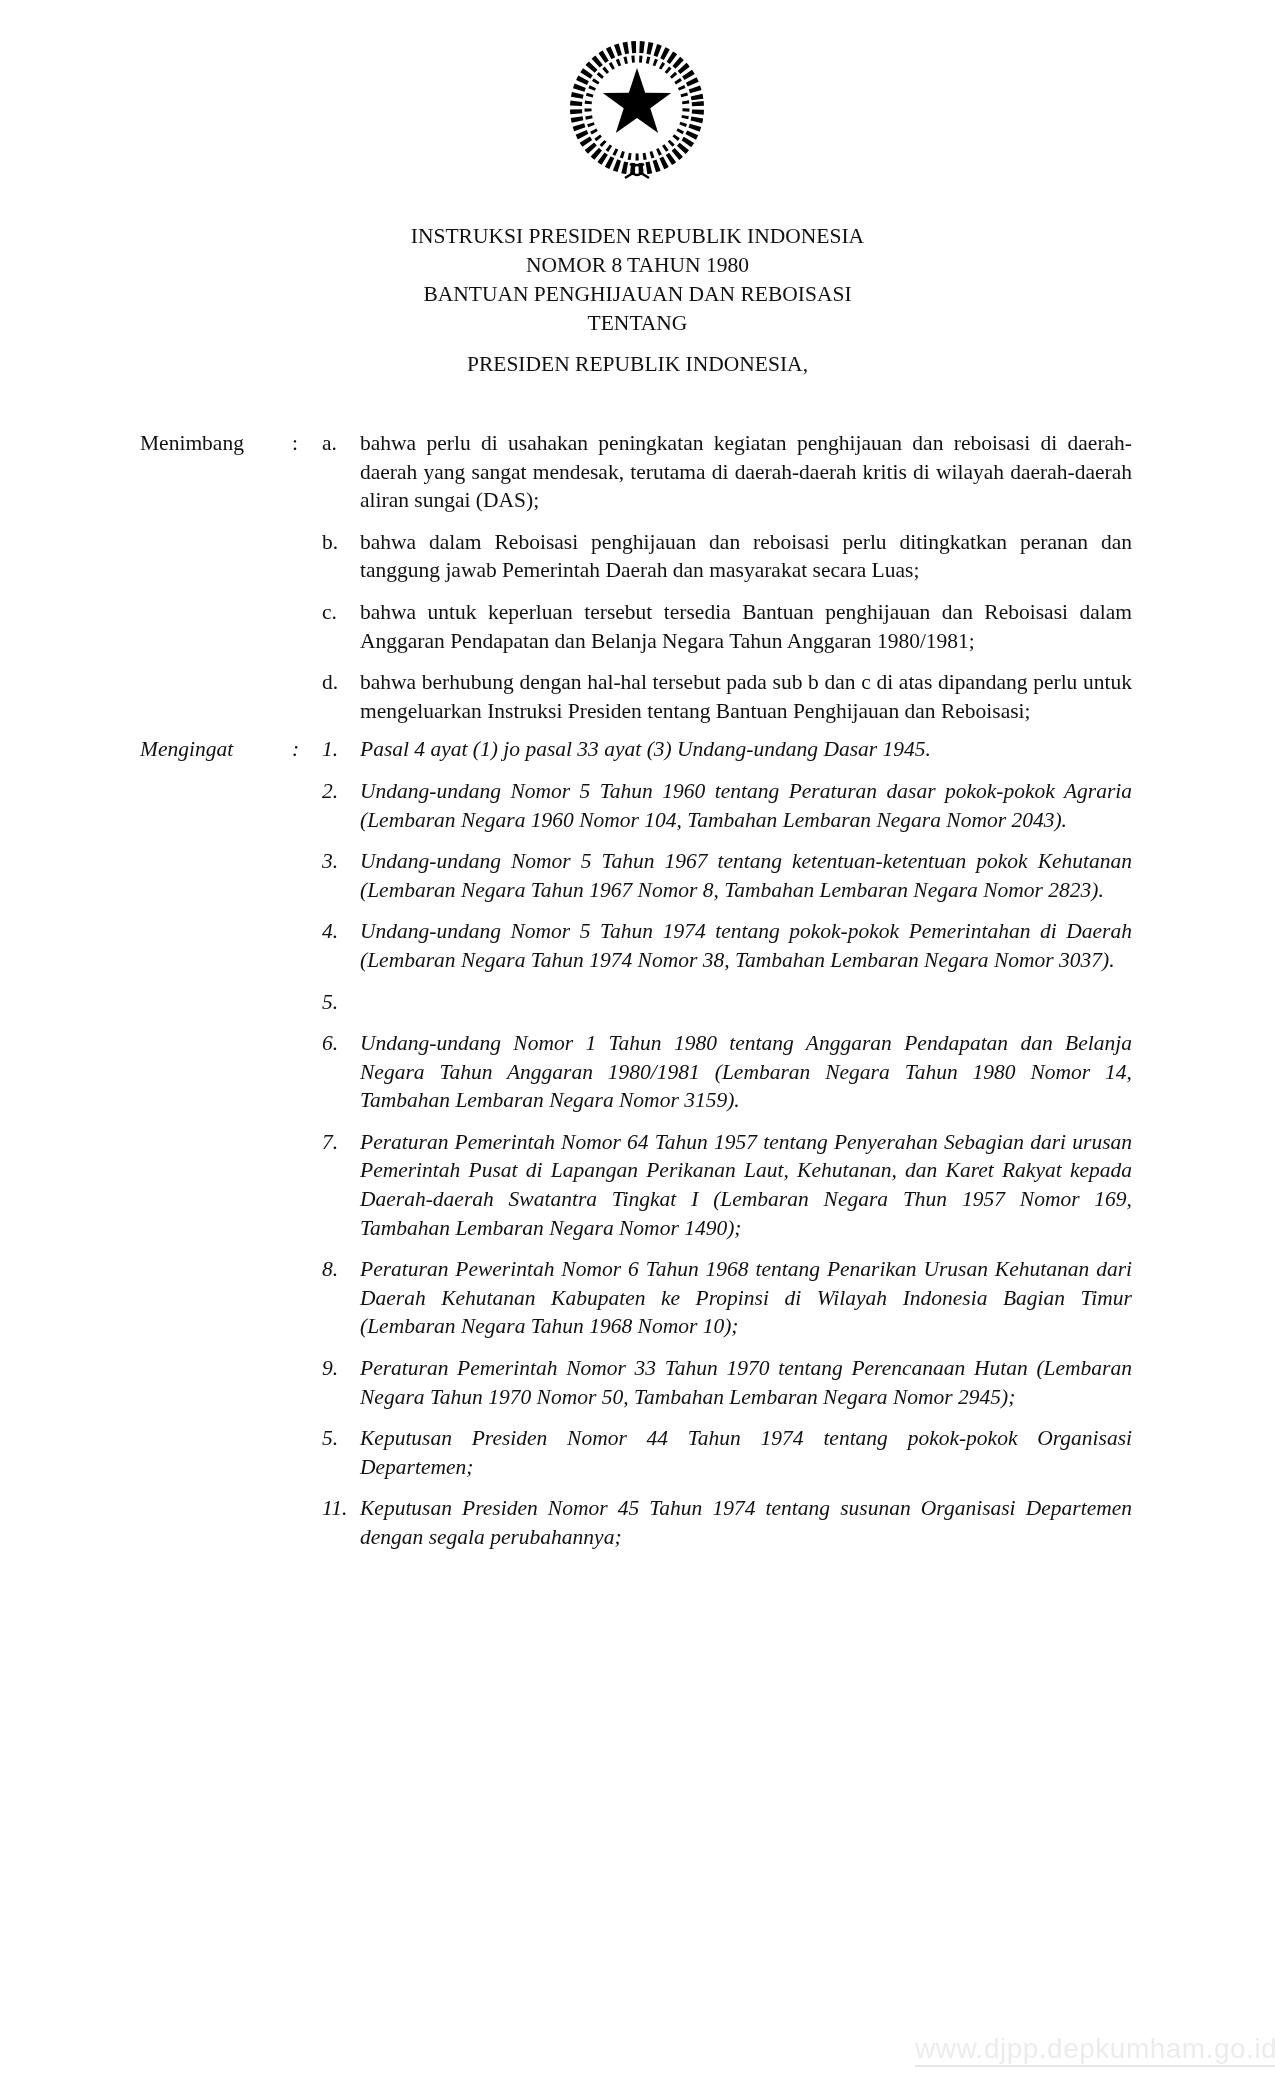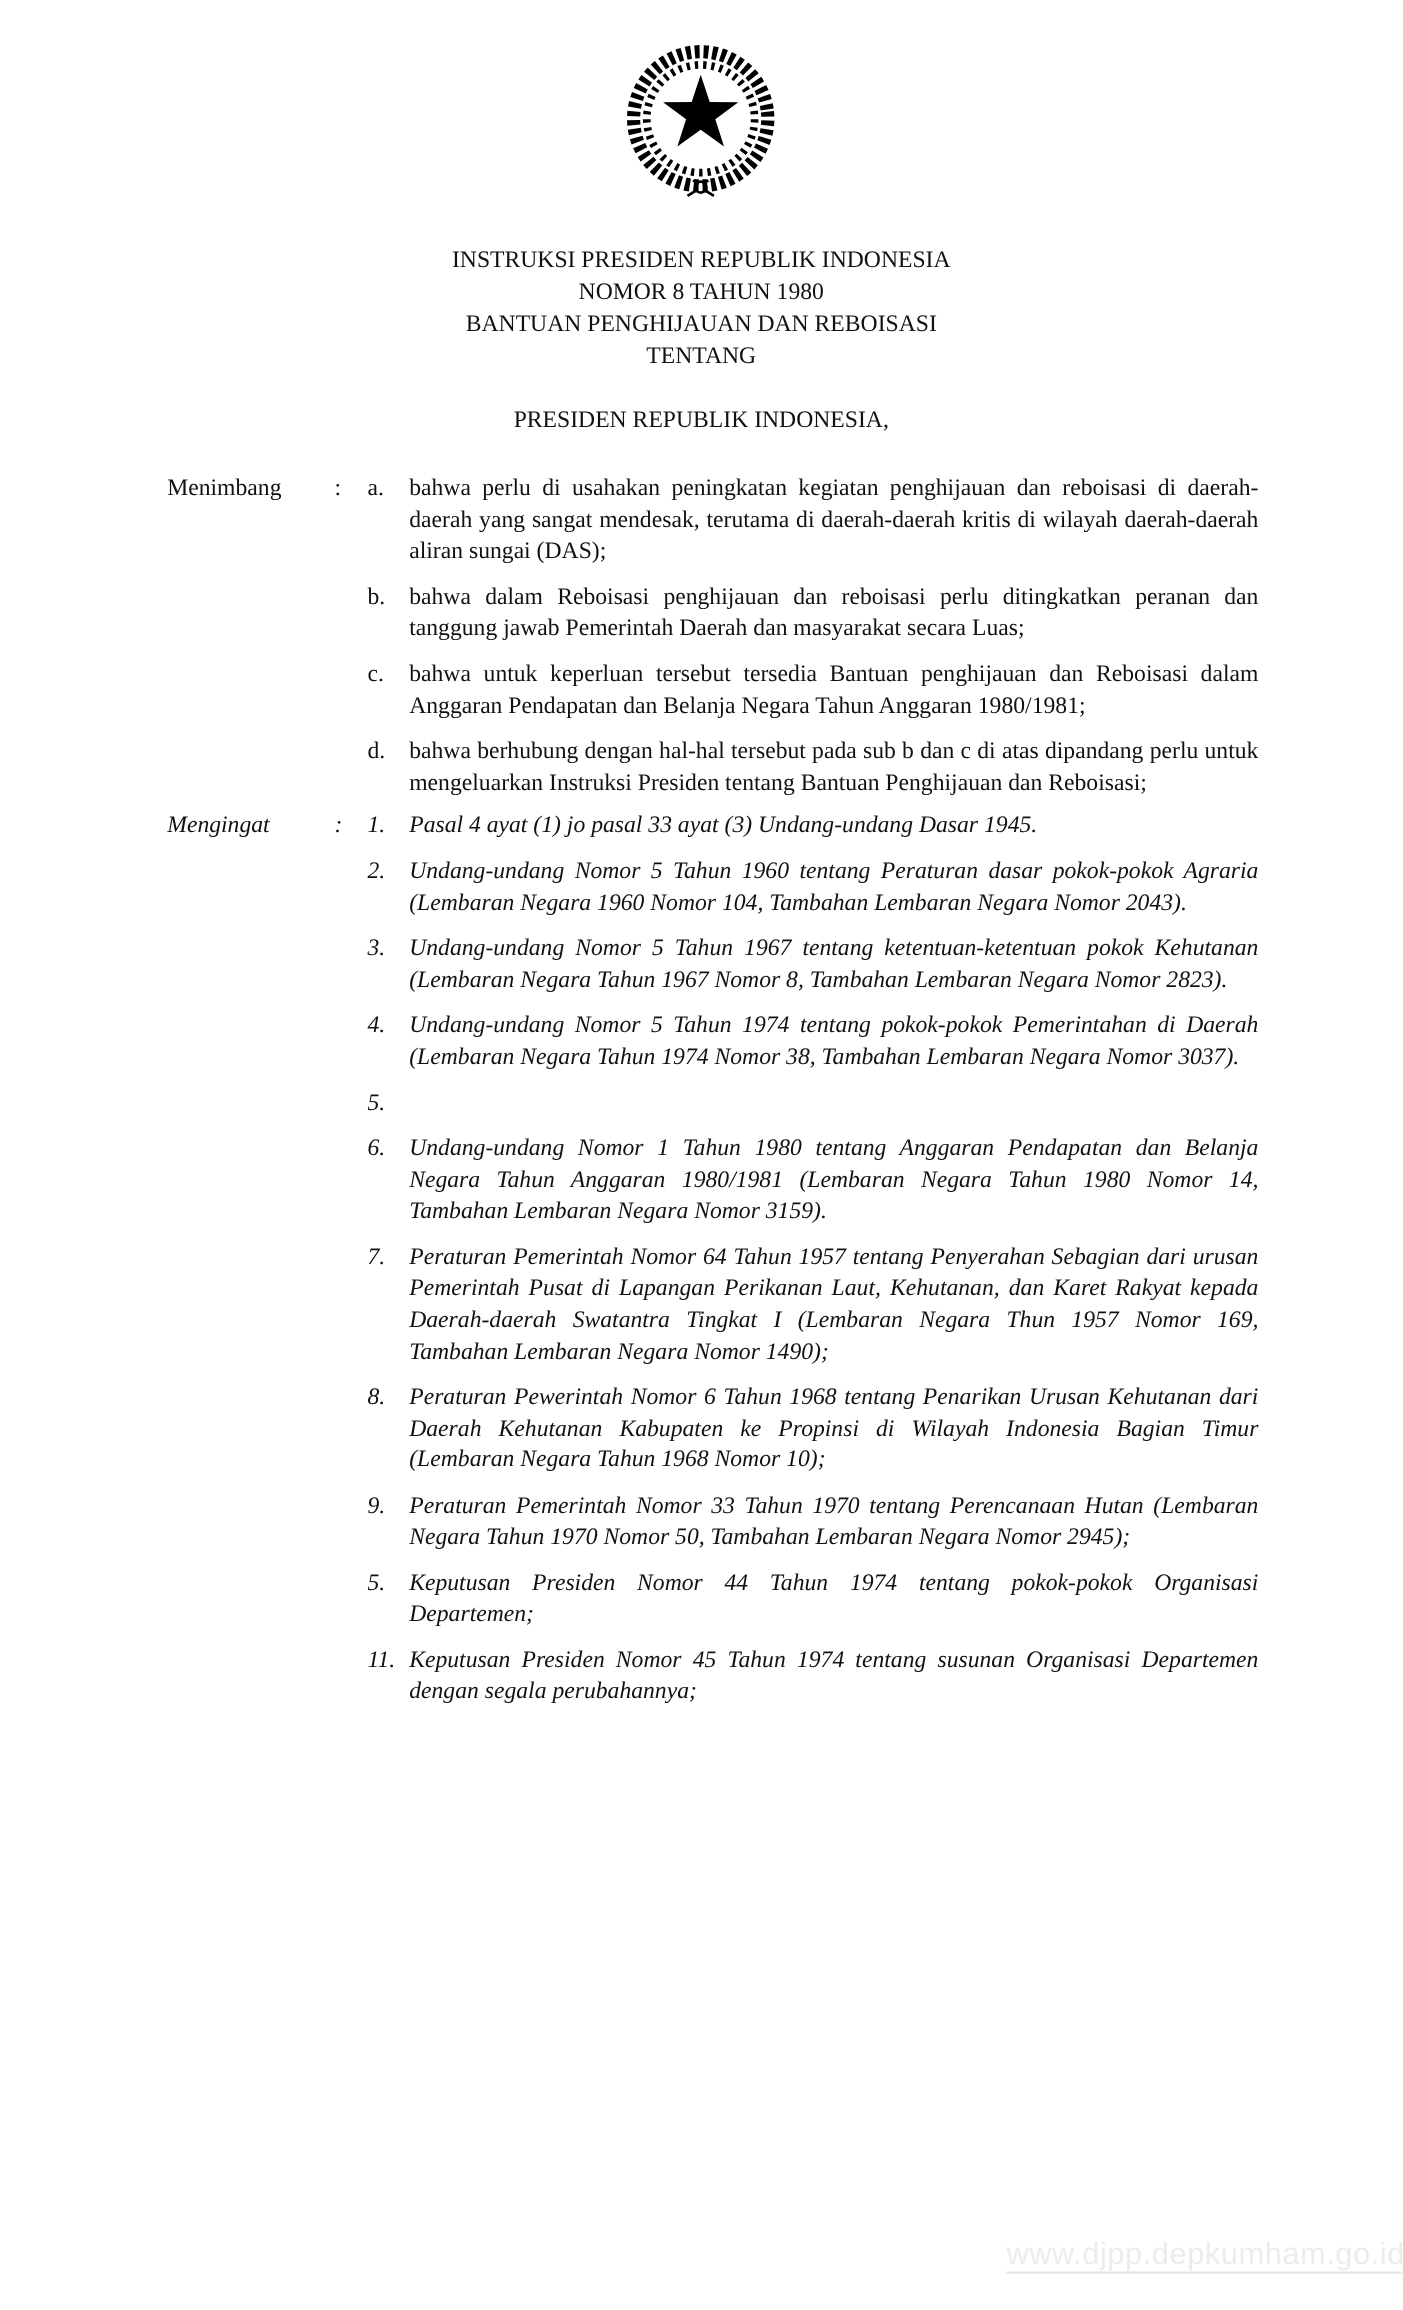--- a/index.html
+++ b/index.html
@@ -20,28 +20,28 @@
   }
 
   
   .title-block {
     position:absolute; top:222px; left:0; width:1275px;
     text-align:center;
     font-size:21.5px; line-height:29px;
     white-space:nowrap;
   }
   .salutation {
-    position:absolute; top:367px; left:0; width:1275px;
+    position:absolute; top:350px; left:0; width:1275px;
     text-align:center;
     font-size:21.5px; line-height:29px;
   }
 
   
   .content {
-    position:absolute; top:429px; left:152px; width:992px;
+    position:absolute; top:429px; left:140px; width:992px;
     font-size:21.5px; line-height:28.6px;
   }
   .section {
     display:grid;
     grid-template-columns:152px 30px 38px 1fr;
     row-gap:13px;
   }
   .section + .section { margin-top:10px;font-style:italic; }
   .section-label { grid-column:1; grid-row:1; }
   .section-colon { grid-column:2; grid-row:1; }

